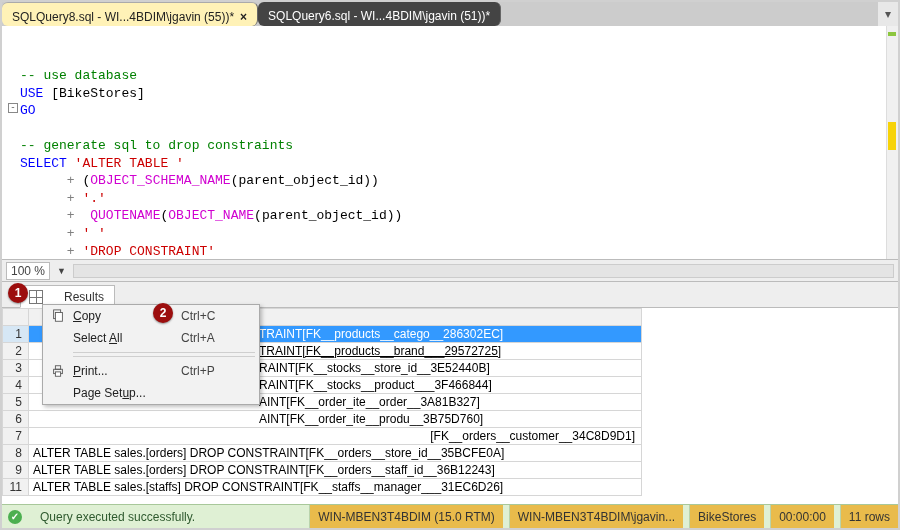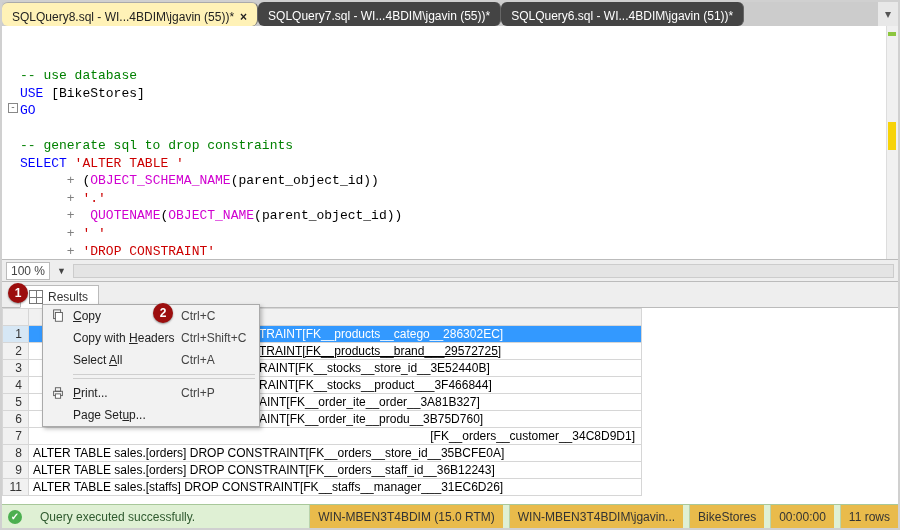--- a/index.html
+++ b/index.html
@@ -115,21 +115,21 @@
     height: 26px;
     background:#eeeeee;
     display:flex;
     align-items:flex-end;
     padding-left: 6px;
     border-bottom:1px solid #bbb;
     gap:2px;
     position: relative;
   }
   .rtab {
-    display:flex; align-items:center; gap:5px;
+    display:flex; align-items:center; gap:21px;
     padding:4px 10px 3px 8px;
     font-size:12px;
     color:#333;
   }
   .rtab.active {
     background:#ffffff;
     border:1px solid #bbb;
     border-bottom:1px solid #fff;
     margin-bottom:-1px;
   }
@@ -252,23 +252,20 @@
 </style>
 </head>
 <body>
 
 <div class="frame">
 
   <div class="tabs">
     <div class="tab active">
       <span>SQLQuery8.sql - WI...4BDIM\jgavin (55))*</span>
       <span class="close">×</span>
-    </div>
-    <div class="tab">
-      <span>SQLQuery7.sql - WI...4BDIM\jgavin (55))*</span>
     </div>
     <div class="tab">
       <span>SQLQuery6.sql - WI...4BDIM\jgavin (51))*</span>
     </div>
     <div class="tabs-right">▾</div>
   </div>
 
   <div class="editor">
     <div class="outline">-</div>
 <span class="c-comment">-- use database</span>
@@ -361,25 +358,20 @@
     <div class="badge" style="left:110px; top:-2px;">2</div>
     <div class="row">
       <span class="gutter">
           <svg width="14" height="14" viewBox="0 0 16 16">
             <rect x="3" y="1" width="8" height="10" fill="none" stroke="#555"></rect>
             <rect x="5" y="4" width="8" height="10" fill="#fff" stroke="#555"></rect>
           </svg>
         </span>
       <span class="label"><span class="ul">C</span>opy</span>
       <span class="short">Ctrl+C</span>
-    </div>
-    <div class="row">
-      <span class="gutter"></span>
-      <span class="label">Copy with <span class="ul">H</span>eaders</span>
-      <span class="short">Ctrl+Shift+C</span>
     </div>
     <div class="row">
       <span class="gutter"></span>
       <span class="label">Select <span class="ul">A</span>ll</span>
       <span class="short">Ctrl+A</span>
     </div>
     <div class="sep"></div>
     <div class="sep"></div>
     <div class="row">
       <span class="gutter">

